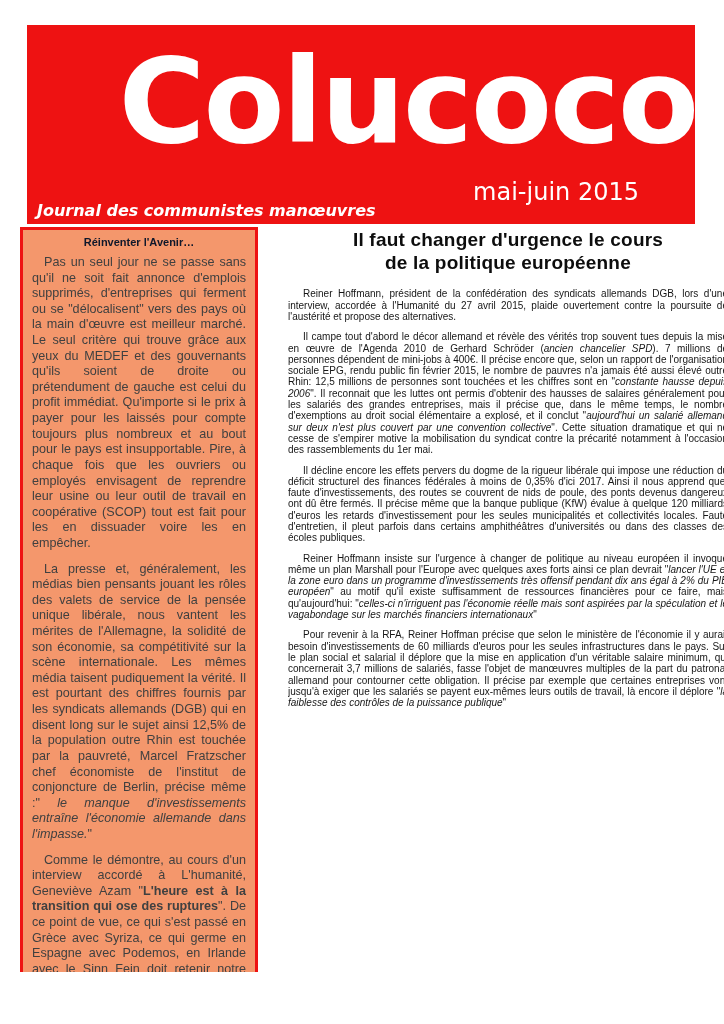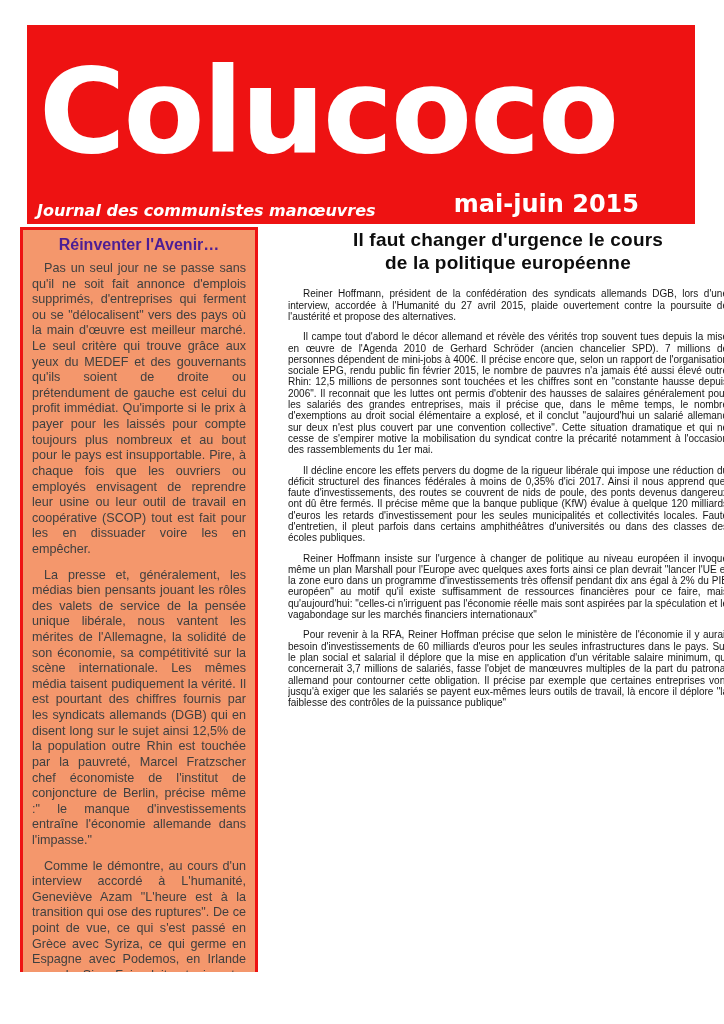--- a/index.html
+++ b/index.html
@@ -18,48 +18,48 @@
     overflow:hidden;
     margin:0 auto;
   }
   
   .masthead{
     position:absolute;left:27px;top:25px;width:668px;height:199px;
     background:var(--red);
   }
   .brand{
     position:absolute;top:10px;left:0;width:100%;
-    margin:12px;text-align:left;
+    margin:2px;text-align:right;
     font-family:"DejaVu Sans",sans-serif;
     font-weight:bold;font-size:118px;line-height:128px;
     letter-spacing:-2px;color:#ffffff;
   }
   .issue{
-    position:absolute;right:56px;bottom:6px;
+    position:absolute;right:56px;bottom:18px;
     font-family:"DejaVu Sans",sans-serif;
-    font-weight:bold;font-size:24px;color:#ffffff;
+    font-weight:normal;font-size:24px;color:#ffffff;
   }
   .tagline{
     position:absolute;left:10px;bottom:4px;
     font-family:"DejaVu Sans",sans-serif;
     font-weight:bold;font-style:italic;font-size:16px;color:#ffffff;
   }
   
   .sidebar{
     position:absolute;left:20px;top:227px;width:238px;height:745px;
     box-sizing:border-box;
     background:var(--salmon);
     border:3px solid var(--red);
     border-bottom:none;
     padding:5px 9px 4px 9px;
     overflow:hidden;
   }
   .sidebar-title{
     margin:1px 0 7px;
-    font-size:16px;font-weight:bold;text-align:center;color:#4c1d95;
+    font-size:11px;font-weight:bold;text-align:center;color:#0f172a;
   }
   .sidebar .col-body p{
     margin:0 0 10px;
     font-size:12.6px;line-height:1.24;
     text-align:justify;text-indent:12px;
     color:#404040;
   }
   
   .article{
     position:absolute;left:288px;top:228px;width:440px;height:794px;
@@ -70,22 +70,22 @@
     font-size:19px;line-height:1.22;
     font-weight:bold;text-align:center;color:#0d0d0d;
     letter-spacing:.2px;
   }
   .article .col-body p{
     margin:0 0 9px;
     font-size:10px;line-height:1.13;
     text-align:justify;text-indent:15px;
     color:#161616;
   }
-  .i{}
-  .b{font-weight:normal;}
+  .i{font-style:italic;}
+  .b{font-weight:bold;}
 </style>
 </head>
 <body>
 
 <div class="page">
 
   <header class="masthead">
     <h1 class="brand">Colucoco</h1>
     <div class="issue">mai-juin 2015</div>
     <div class="tagline">Journal des communistes manœuvres</div>

